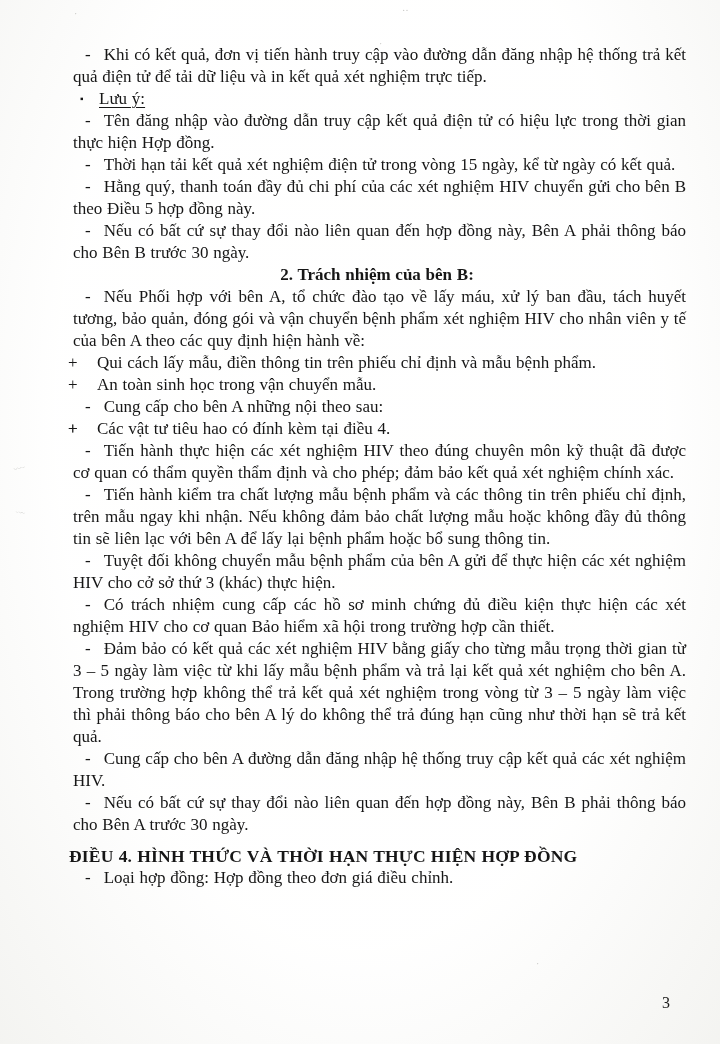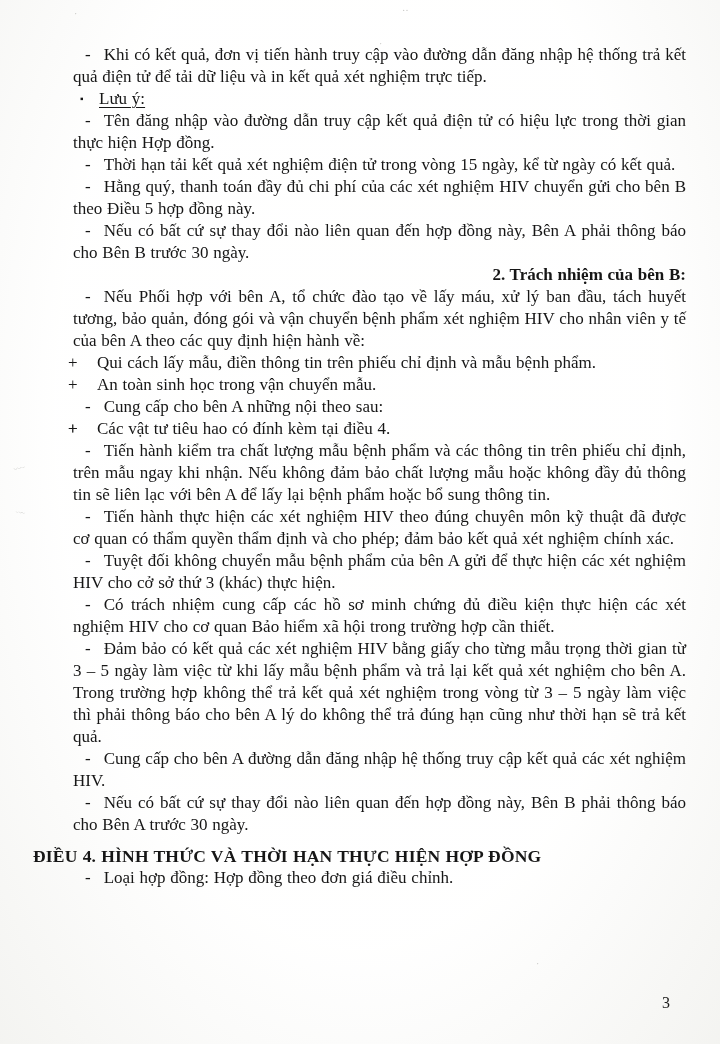--- a/index.html
+++ b/index.html
@@ -68,29 +68,30 @@
   }
   .para.note .text {
     text-decoration: underline;
     text-underline-offset: 3px;
     font-family: Liberation Serif, serif;
   }
   
   .para.heading2 {
     padding-left: 35px;
     font-weight: 700;
-    text-align: right;
+    text-align: center;
   }
   
   .para.heading1 {
     margin-top: 9px;
     font-weight: 700;
     text-align: left;
     font-size: 17.5px;
     letter-spacing: 0.2px;
+    margin-left: 36px;
   }
   .page-number {
     position: absolute;
     right: 50px;
     top: 994px;
     font-size: 16px;
     color: #1b1b1b;
   }
   
   .artifact {
@@ -146,24 +147,24 @@
       <p class="para dash">
     <span class="marker">-</span><span class="text">Cung cấp cho bên A những nội theo sau:</span>
   </p>
       <p class="para plus">
     <span class="marker">+</span>
   </p>
       <p class="para plus">
     <span class="marker">+</span><span class="text">Các vật tư tiêu hao có đính kèm tại điều 4.</span>
   </p>
       <p class="para dash">
-    <span class="marker">-</span><span class="text">Tiến hành kiểm tra chất lượng mẫu bệnh phẩm và các thông tin trên phiếu chỉ định, trên mẫu ngay khi nhận. Nếu không đảm bảo chất lượng mẫu hoặc không đầy đủ thông tin sẽ liên lạc với bên A để lấy lại bệnh phẩm hoặc bổ sung thông tin.</span>
+    <span class="marker">-</span><span class="text">Tiến hành thực hiện các xét nghiệm HIV theo đúng chuyên môn kỹ thuật đã được cơ quan có thẩm quyền thẩm định và cho phép; đảm bảo kết quả xét nghiệm chính xác.</span>
   </p>
       <p class="para dash">
-    <span class="marker">-</span><span class="text">Tiến hành thực hiện các xét nghiệm HIV theo đúng chuyên môn kỹ thuật đã được cơ quan có thẩm quyền thẩm định và cho phép; đảm bảo kết quả xét nghiệm chính xác.</span>
+    <span class="marker">-</span><span class="text">Tiến hành kiểm tra chất lượng mẫu bệnh phẩm và các thông tin trên phiếu chỉ định, trên mẫu ngay khi nhận. Nếu không đảm bảo chất lượng mẫu hoặc không đầy đủ thông tin sẽ liên lạc với bên A để lấy lại bệnh phẩm hoặc bổ sung thông tin.</span>
   </p>
       <p class="para dash">
     <span class="marker">-</span><span class="text">Tuyệt đối không chuyển mẫu bệnh phẩm của bên A gửi để thực hiện các xét nghiệm HIV cho cở sở thứ 3 (khác) thực hiện.</span>
   </p>
       <p class="para dash">
     <span class="marker">-</span><span class="text">Có trách nhiệm cung cấp các hồ sơ minh chứng đủ điều kiện thực hiện các xét nghiệm HIV cho cơ quan Bảo hiểm xã hội trong trường hợp cần thiết.</span>
   </p>
       <p class="para dash">
     <span class="marker">-</span><span class="text">Đảm bảo có kết quả các xét nghiệm HIV bằng giấy cho từng mẫu trọng thời gian từ 3 – 5 ngày làm việc từ khi lấy mẫu bệnh phẩm và trả lại kết quả xét nghiệm cho bên A. Trong trường hợp không thể trả kết quả xét nghiệm trong vòng từ 3 – 5 ngày làm việc thì phải thông báo cho bên A lý do không thể trả đúng hạn cũng như thời hạn sẽ trả kết quả.</span>
   </p>

